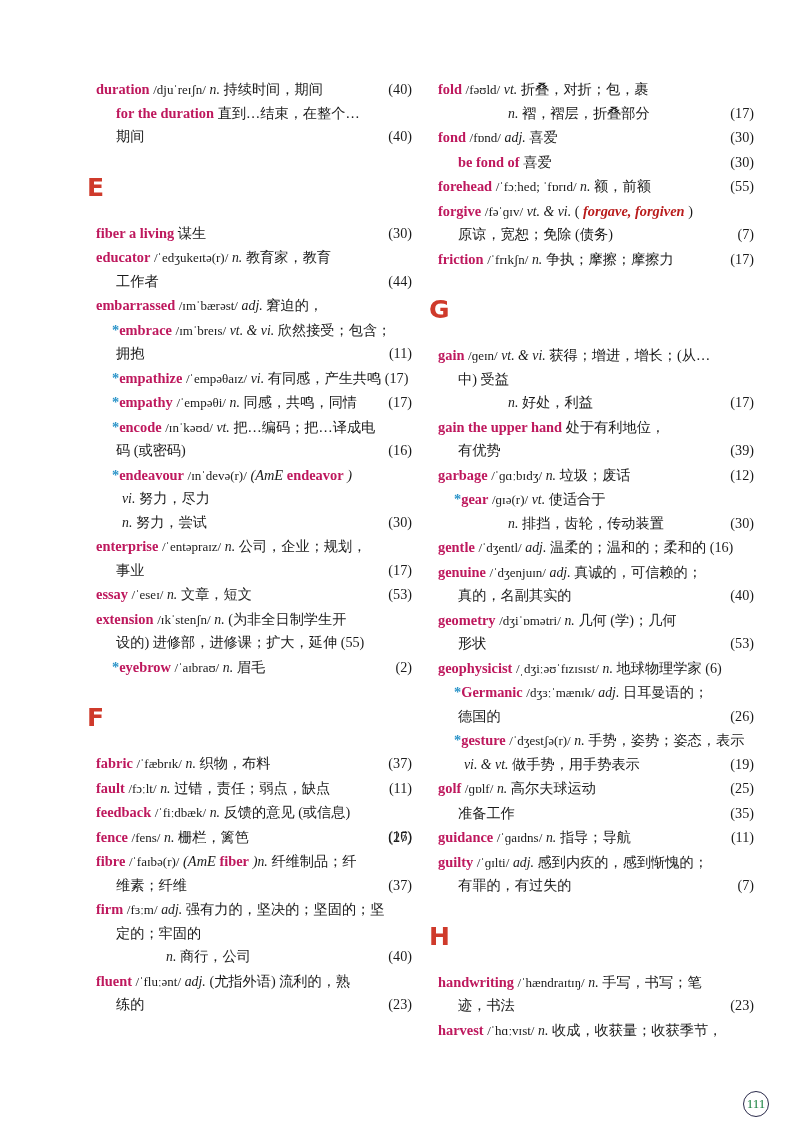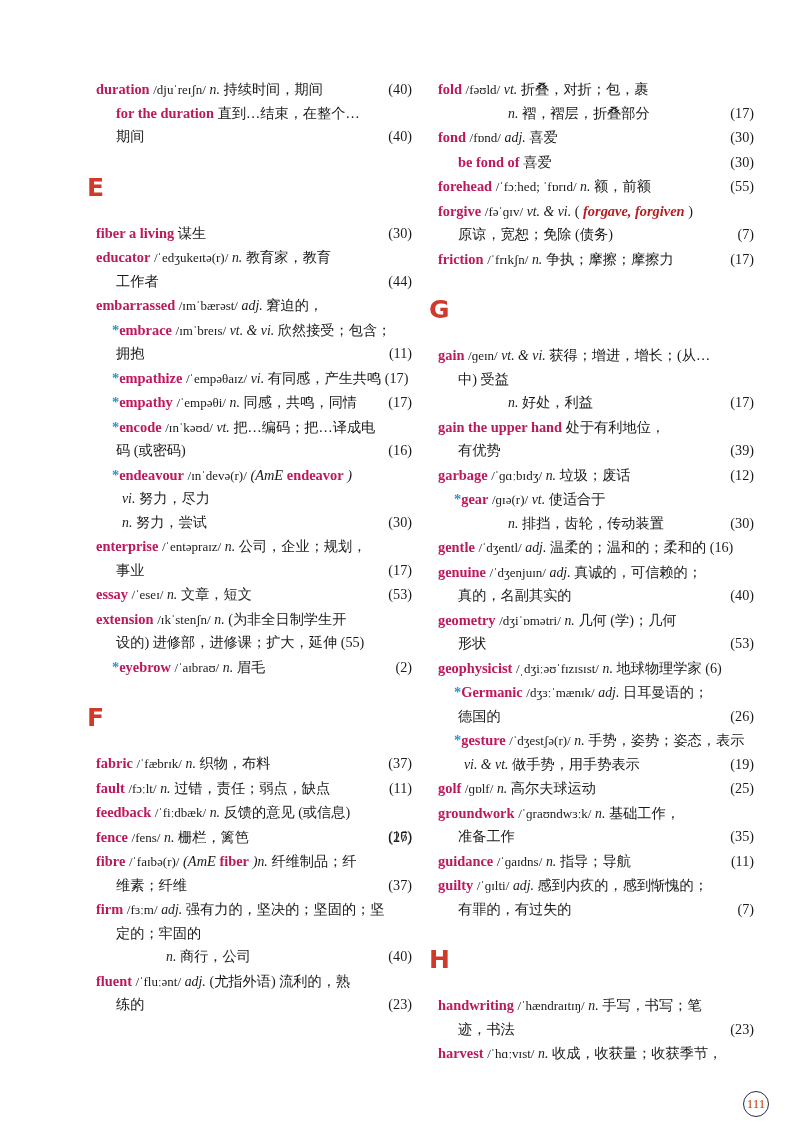--- a/index.html
+++ b/index.html
@@ -116,21 +116,21 @@
 
   
   .page-number {
     position: absolute;
     right: 36px;
     bottom: 28px;
     width: 26px;
     height: 26px;
     border: 1.2px solid #2a2a4a;
     border-radius: 50%;
-    color: #c2410c;
+    color: #15803d;
     font-family: "Liberation Serif", "DejaVu Serif", serif;
     font-size: 13px;
     display: flex;
     align-items: center;
     justify-content: center;
     box-sizing: border-box;
   }
 </style>
 </head>
 <body>
@@ -275,21 +275,20 @@
           <div class="line ind-1"><span class="def">德国的</span><span class="ref">(26)</span></div>
         </div>
         <div class="entry">
           <div class="line ind-4"><span class="star">*</span><span class="hw">gesture</span> <span class="ph">/ˈdʒestʃə(r)/</span> <span class="pos">n.</span> <span class="def">手势，姿势；姿态，表示</span></div>
           <div class="line ind-2"><span class="pos">vi. &amp; vt.</span> <span class="def">做手势，用手势表示</span><span class="ref">(19)</span></div>
         </div>
         <div class="entry">
           <div class="line ind-0"><span class="hw">golf</span> <span class="ph">/ɡɒlf/</span> <span class="pos">n.</span> <span class="def">高尔夫球运动</span><span class="ref">(25)</span></div>
         </div>
         <div class="entry">
-          <div class="line ind-0"><span class="hw">groundwork</span> <span class="ph">/ˈɡraʊndwɜːk/</span> <span class="pos">n.</span> <span class="def">基础工作，</span></div>
           <div class="line ind-1"><span class="def">准备工作</span><span class="ref">(35)</span></div>
         </div>
         <div class="entry">
           <div class="line ind-0"><span class="hw">guidance</span> <span class="ph">/ˈɡaɪdns/</span> <span class="pos">n.</span> <span class="def">指导；导航</span><span class="ref">(11)</span></div>
         </div>
         <div class="entry">
           <div class="line ind-0"><span class="hw">guilty</span> <span class="ph">/ˈɡɪlti/</span> <span class="pos">adj.</span> <span class="def">感到内疚的，感到惭愧的；</span></div>
           <div class="line ind-1"><span class="def">有罪的，有过失的</span><span class="ref">(7)</span></div>
         </div>
         <div class="letter-heading">H</div>

